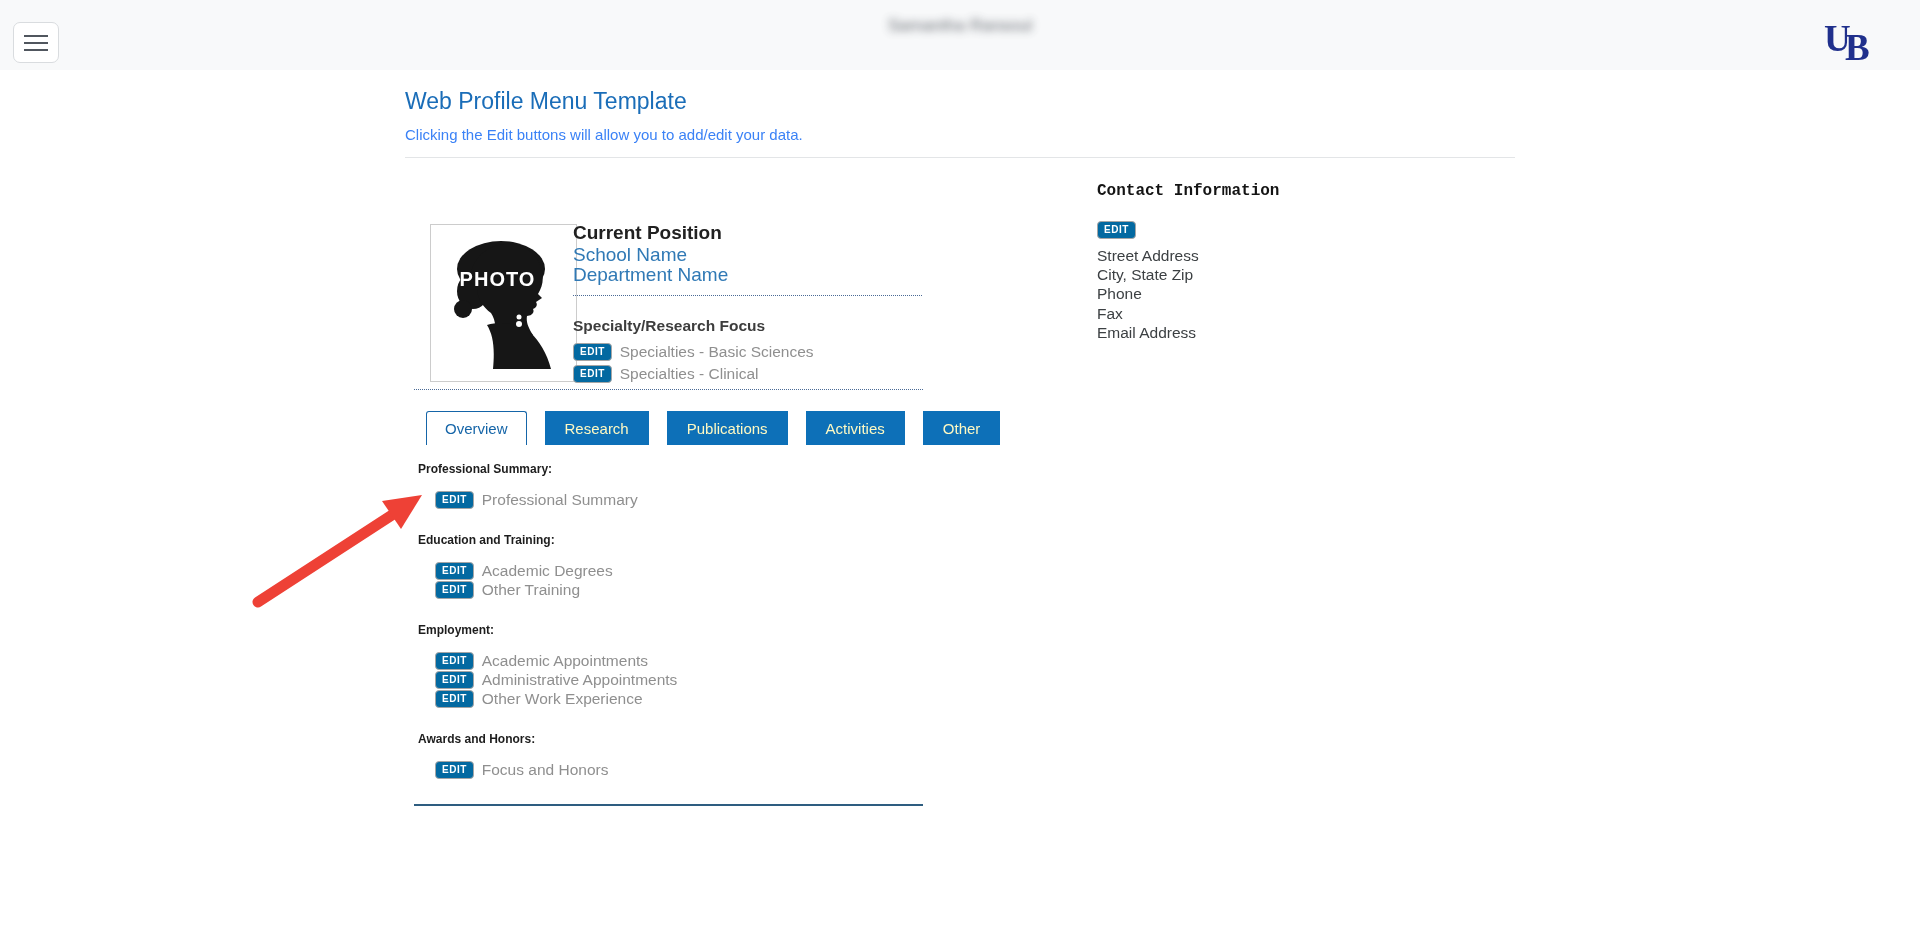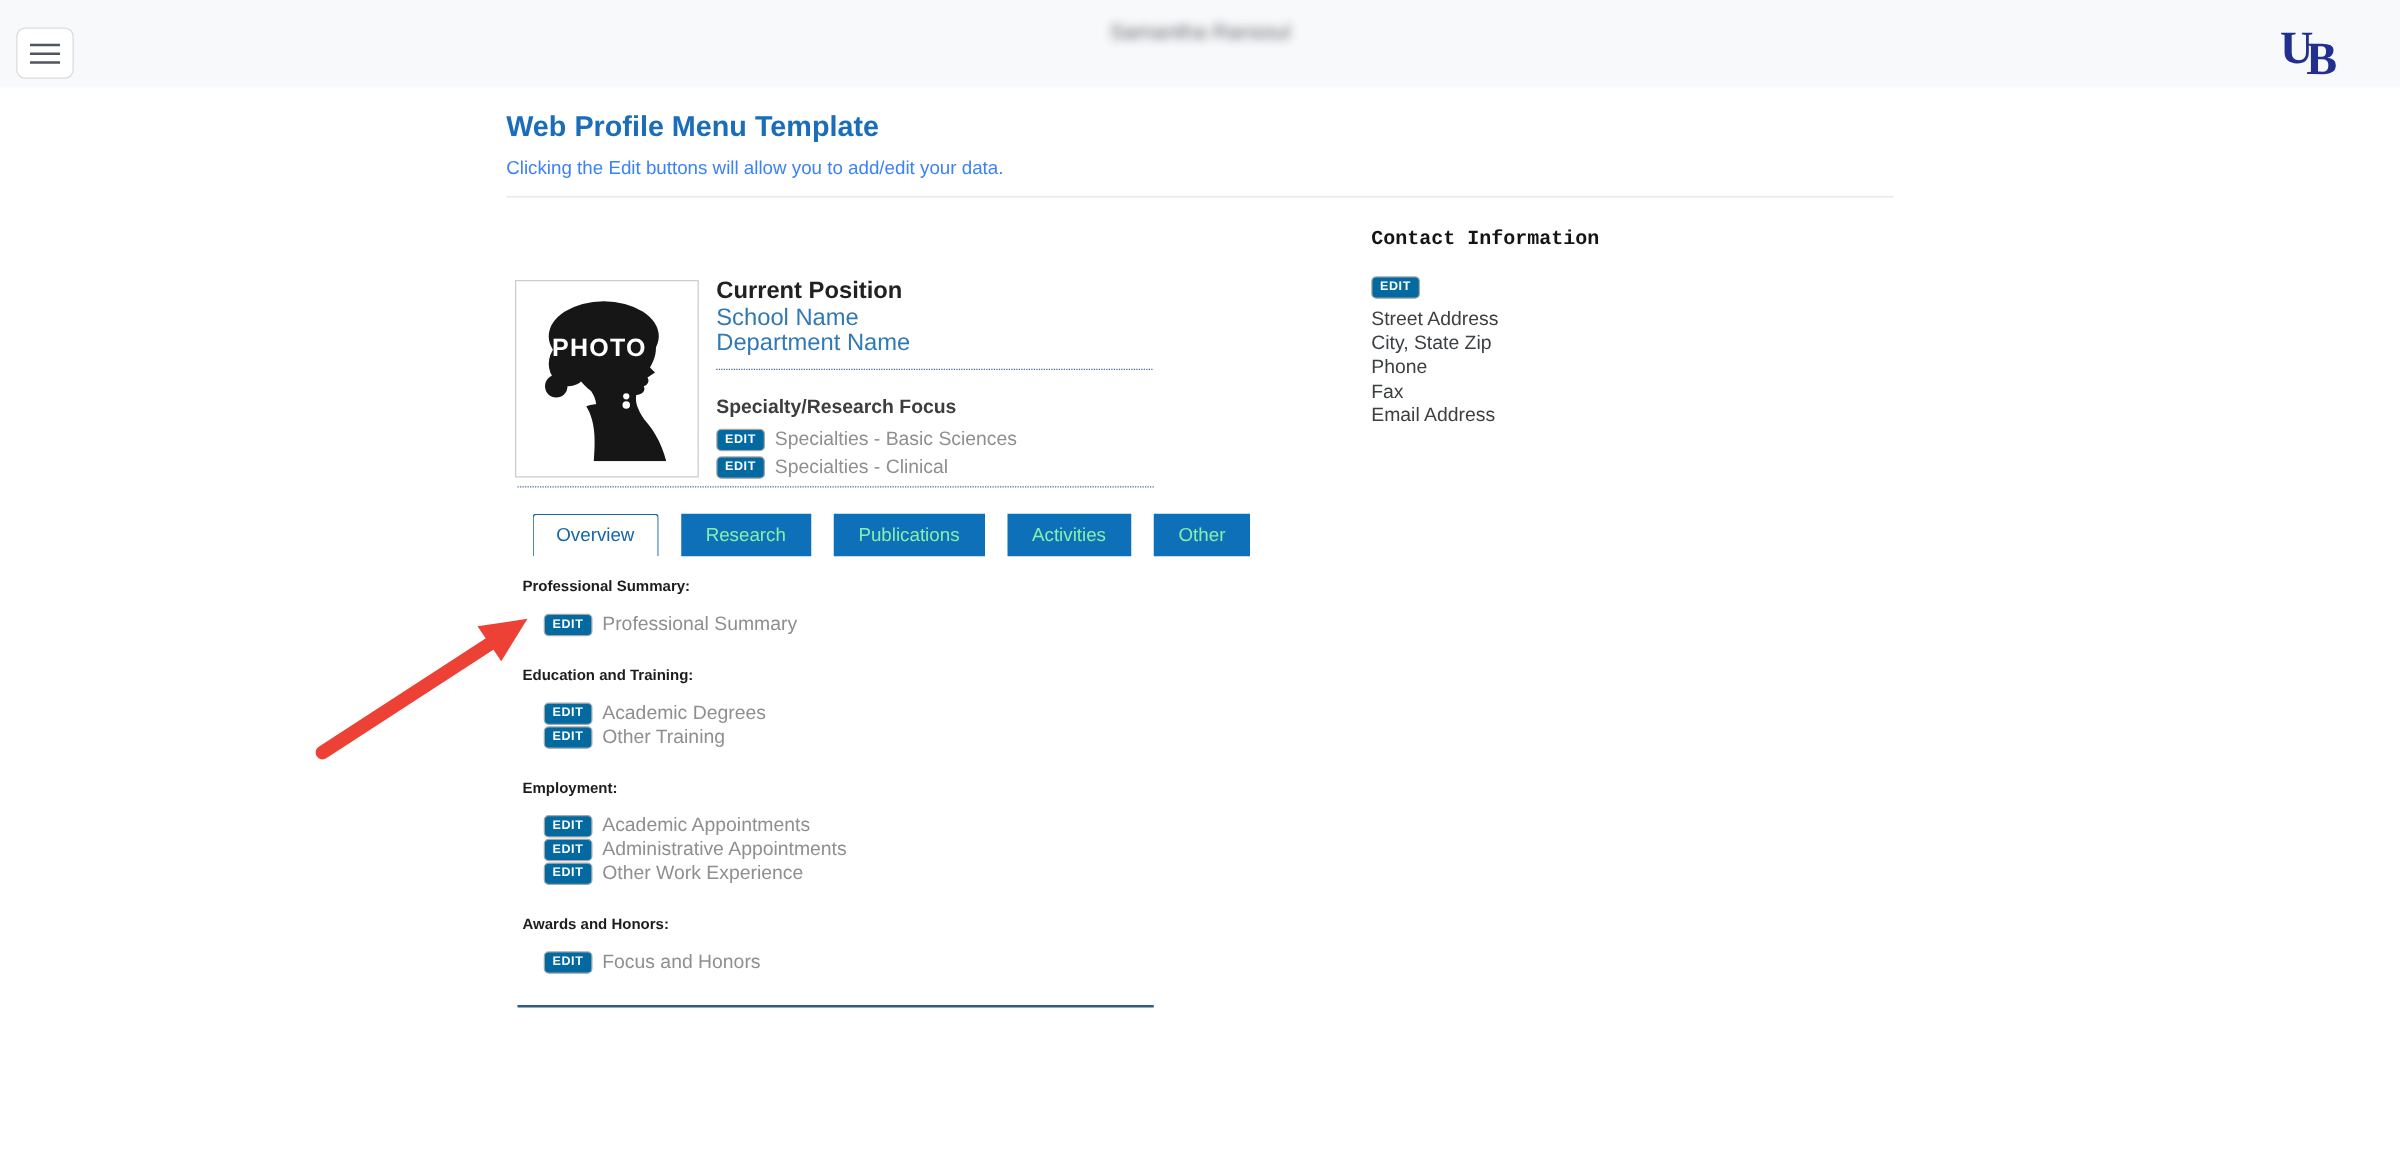--- a/index.html
+++ b/index.html
@@ -14,29 +14,29 @@
   .hamburger .bar { width:24px; height:2px; background:#50565e; }
   .blurred-name { position:absolute; left:0; right:0; top:16px; text-align:center; font-size:17px;
                   color:#4a4f57; filter:blur(4px); opacity:.85; }
   .ub-logo { position:absolute; top:20px; right:26px; width:70px; height:44px; color:#20308c; }
   .ub-logo .glyph { position:absolute; font-family:"Liberation Serif","DejaVu Serif",serif; font-weight:bold;
                     font-size:37px; line-height:1; }
   .ub-logo .u { left:0; top:0; }
   .ub-logo .b { left:21px; top:9px; }
 
   
-  .page-title { position:absolute; left:405px; top:88px; font-size:23px; font-weight:bold; color:#1a6db8; }
+  .page-title { position:absolute; left:405px; top:88px; font-size:23px; font-weight:normal; color:#1a6db8; }
   .page-subtitle { position:absolute; left:405px; top:126px; font-size:15px; color:#3b82f6; }
   .top-hr { position:absolute; left:405px; top:157px; width:1110px; height:1px; background:#e3e5e7; }
 
   
   .profile-name { position:absolute; left:413px; top:180px; font-size:28px; color:#2e2e2e; }
   .profile-name .suffix { font-family:"Liberation Serif","DejaVu Serif",serif; font-size:19px; color:#1f1f1f; margin-left:10px; }
 
-  .photo-box { position:absolute; left:412px; top:224px; width:147px; height:158px;
+  .photo-box { position:absolute; left:430px; top:224px; width:147px; height:158px;
                border:1px solid #cccccc; background:#ffffff; }
   .photo-box svg { position:absolute; left:4px; top:4px; }
   .photo-label { position:absolute; left:0; right:12px; top:43px; text-align:center; color:#ffffff;
                  font-weight:bold; font-size:20px; letter-spacing:1px; }
 
   .position-block { position:absolute; left:573px; top:224px; font-size:19px; }
   .current-position { font-weight:bold; color:#212121; line-height:18px; margin-bottom:4px; }
   .profile-link { color:#3079b5; line-height:17px; margin-bottom:3px; cursor:pointer; }
 
   .dotted-sep { position:absolute; height:0; border-top:1px dotted #4a6a96; }
@@ -47,21 +47,21 @@
   .specialty-heading { font-weight:bold; font-size:15.5px; color:#3d3d3d; margin-bottom:7px; }
 
   .edit-row { display:flex; align-items:center; gap:8px; font-size:15.5px; color:#8f8f8f; line-height:19px; }
   .specialty-block .edit-row { margin-bottom:3px; }
   .edit-badge { display:inline-block; background:#0369a1; border:1px solid #a6a6a6; border-radius:4px;
                 color:#ffffff; font-size:10px; font-weight:bold; line-height:1; padding:3px 6px;
                 letter-spacing:.5px; cursor:pointer; flex:0 0 auto; }
 
   
   .tabs { position:absolute; left:426px; top:411px; display:flex; gap:18px; height:34px; }
-  .tab { background:#0d70b8; color:#86efac; font-size:15px; display:flex; align-items:center;
+  .tab { background:#0d70b8; color:#fef9c3; font-size:15px; display:flex; align-items:center;
          justify-content:center; padding:0 20px; cursor:pointer; }
   .tab.active { background:#ffffff; color:#1565a8; border:1px solid #1565a8; border-bottom:none;
                 border-radius:3px 3px 0 0; padding:0 18px; }
 
   
   .sections { position:absolute; left:418px; top:459px; width:540px; }
   .section + .section { margin-top:21px; }
   .section-heading { font-size:12px; font-weight:bold; color:#1d1d1d; line-height:20px; }
   .section .rows { margin:11px 0 0 17px; }
 

